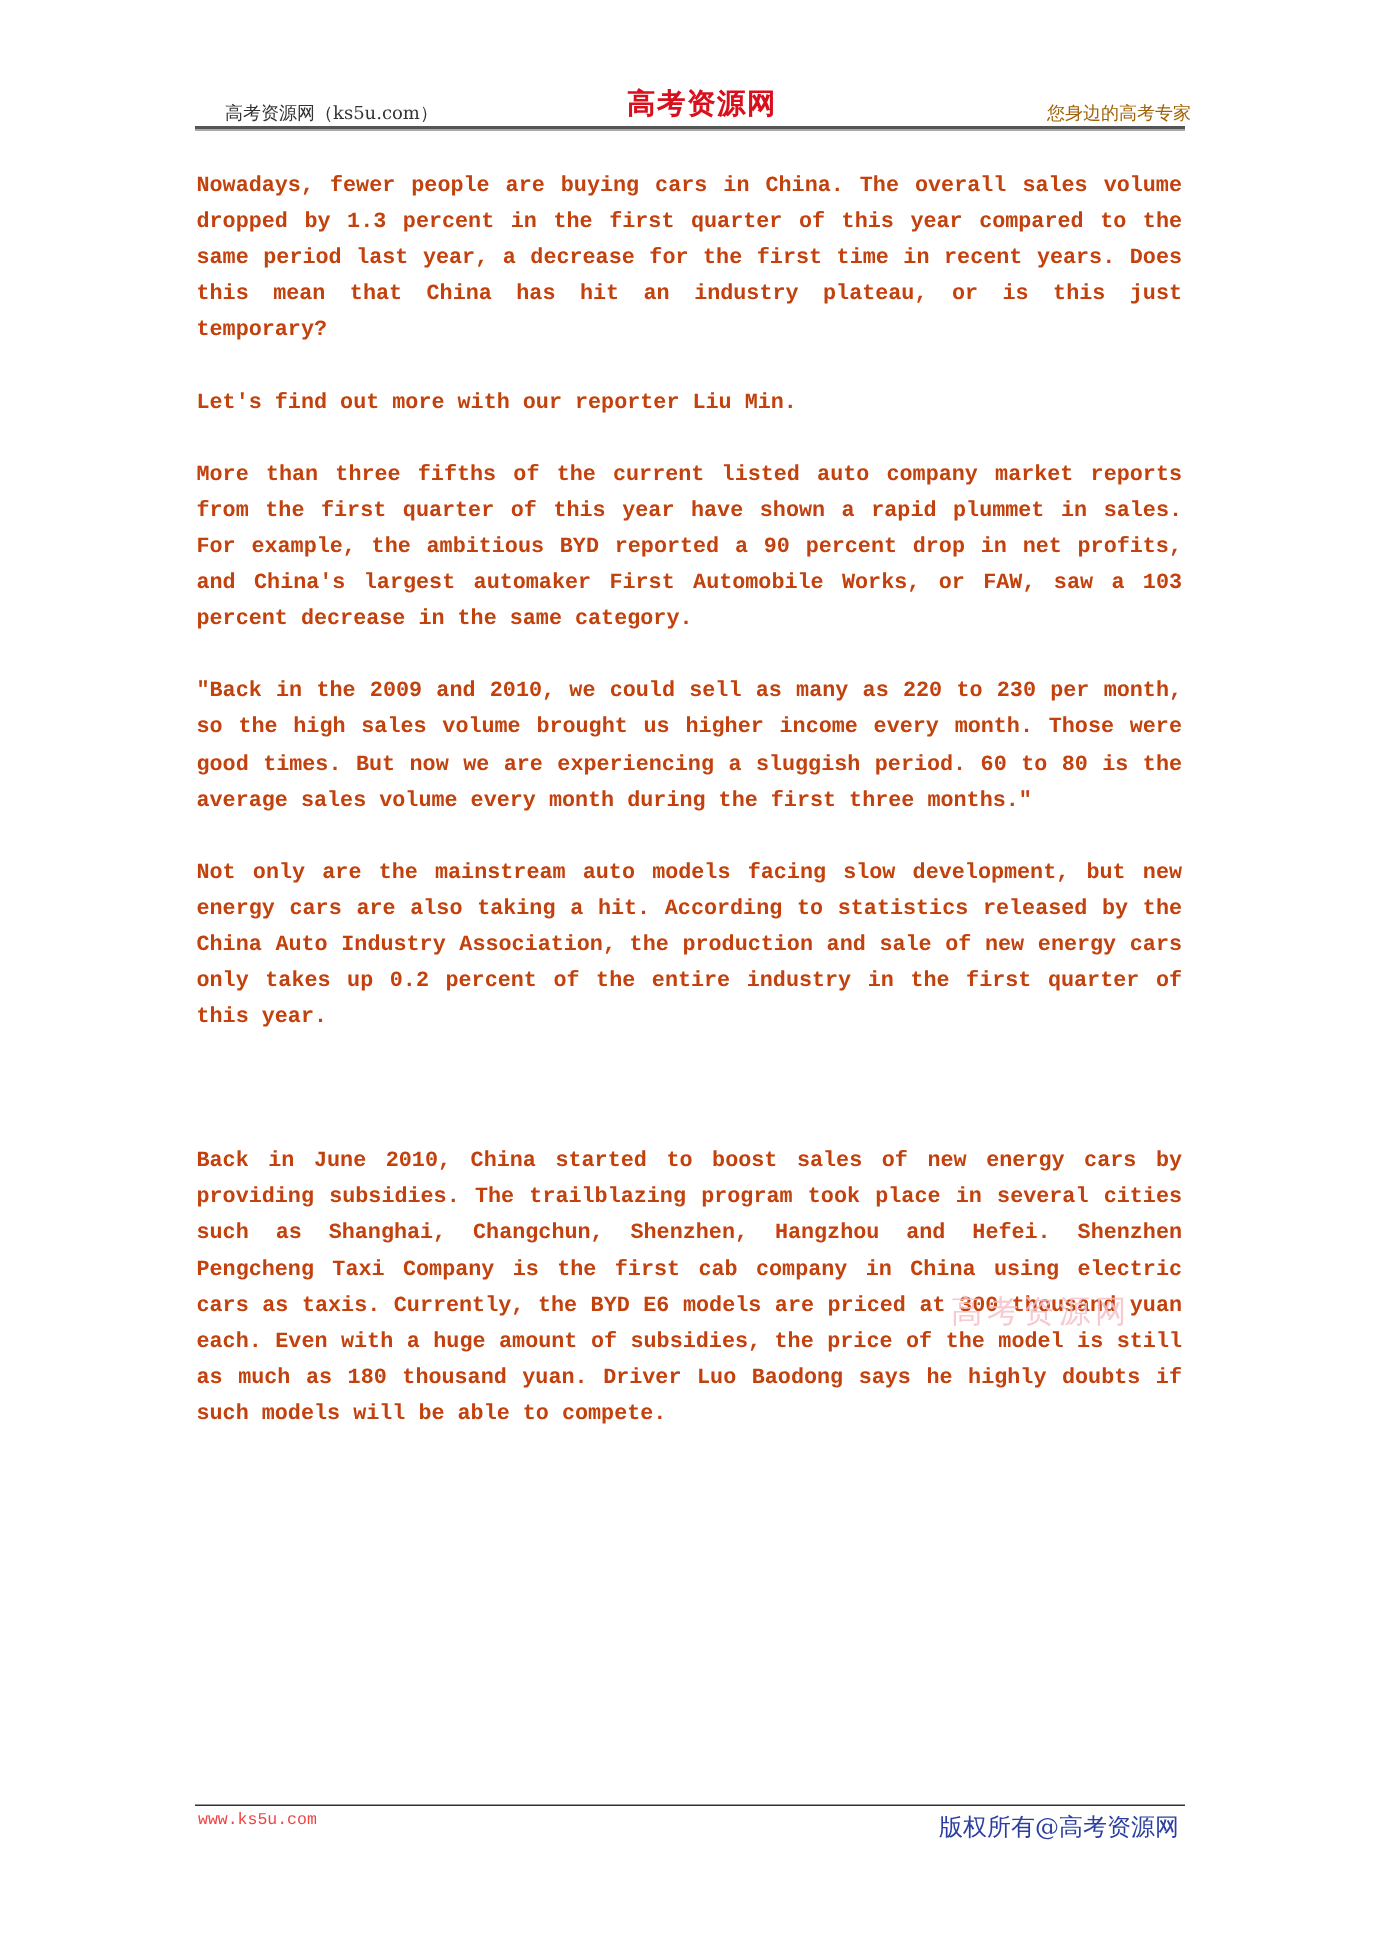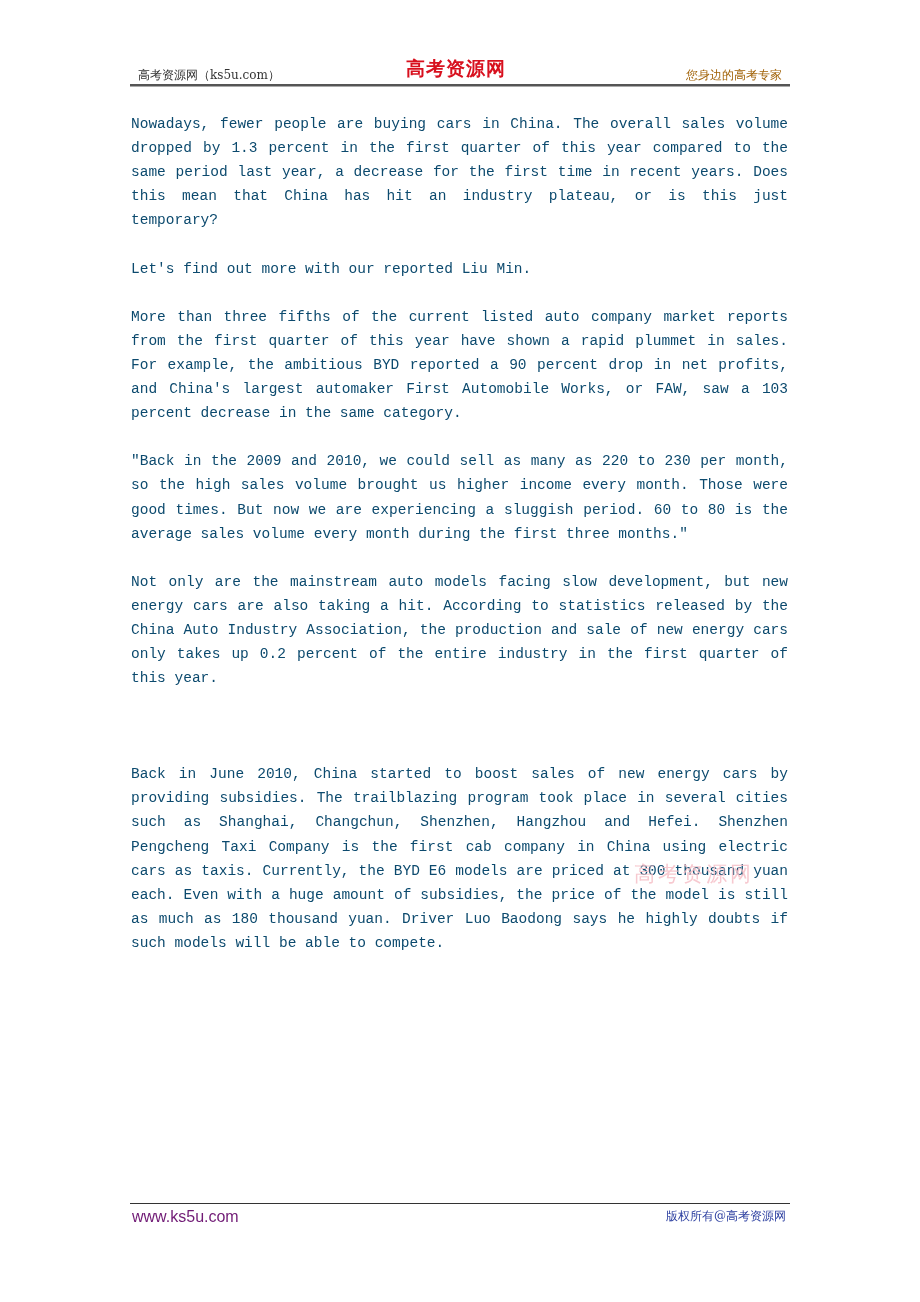--- a/index.html
+++ b/index.html
@@ -1,18 +1,18 @@
 <!DOCTYPE html>
 <html><head>
 <meta charset="utf-8">
 <style>
   html, body { margin: 0; padding: 0; background: #ffffff; }
   body { width: 920px; height: 1302px; position: relative; overflow: hidden; }
   .header {
-    position: absolute; left: 130px; top: 56px; width: 660px; height: 30px;
+    position: absolute; left: 142px; top: 56px; width: 660px; height: 30px;
   }
   .header-left {
     position: absolute; left: 8px; top: 11px;
     font-family: "DejaVu Serif", serif; font-size: 12px; color: #333;
   }
   .header-logo {
     position: absolute; left: 276px; top: 0px;
     font-family: "DejaVu Serif", serif; font-size: 19px; font-weight: bold;
     color: #d8101e; letter-spacing: 1px;
   }
@@ -20,54 +20,54 @@
     position: absolute; right: 8px; top: 11px;
     font-family: "DejaVu Serif", serif; font-size: 12px; color: #a16207;
   }
   .header-rule {
     position: absolute; left: 130px; top: 84px; width: 660px; height: 2px;
     background: #555; border-bottom: 1px solid #aaa;
   }
   .content {
     position: absolute; left: 131px; top: 112px; width: 657px;
     font-family: "Liberation Mono", "DejaVu Sans Mono", monospace;
-    font-size: 14.5px; line-height: 24.1px; color: #0c4a6e;
+    font-size: 14.5px; line-height: 24.1px; color: #c2410c; font-weight: bold;
   }
   .content p { margin: 0 0 24.1px 0; text-align: justify; text-align-last: left; }
   .content p.gap-after { margin-bottom: 72px; }
   .watermark {
     position: absolute; left: 634px; top: 860px;
     font-family: "DejaVu Serif", serif; font-size: 21px; color: #f6c0c8;
     letter-spacing: 3px; opacity: 0.85;
   }
   .footer-rule {
     position: absolute; left: 130px; top: 1203px; width: 660px; height: 1px; background: #333;
   }
   .footer-left {
     position: absolute; left: 132px; top: 1208px;
-    font-family: Liberation Sans, sans-serif; font-size: 16px; color: #701a75;
+    font-family: Liberation Mono, monospace; font-size: 11px; color: #ef4444;
   }
   .footer-right {
     position: absolute; right: 134px; top: 1208px;
-    font-family: "DejaVu Serif", serif; font-size: 12px; color: #2c3fa0;
+    font-family: "DejaVu Serif", serif; font-size: 16px; color: #2c3fa0;
   }
 </style>
 </head>
 <body>
 
 <div class="header">
   <span class="header-left">高考资源网（ks5u.com）</span>
   <span class="header-logo">高考资源网</span>
   <span class="header-right">您身边的高考专家</span>
 </div>
 <div class="header-rule"></div>
 
 <div class="content">
   <p>Nowadays, fewer people are buying cars in China. The overall sales volume dropped by 1.3 percent in the first quarter of this year compared to the same period last year, a decrease for the first time in recent years. Does this mean that China has hit an industry plateau, or is this just temporary?</p>
-  <p>Let's find out more with our reported Liu Min.</p>
+  <p>Let's find out more with our reporter Liu Min.</p>
   <p>More than three fifths of the current listed auto company market reports from the first quarter of this year have shown a rapid plummet in sales. For example, the ambitious BYD reported a 90 percent drop in net profits, and China's largest automaker First Automobile Works, or FAW, saw a 103 percent decrease in the same category.</p>
   <p>"Back in the 2009 and 2010, we could sell as many as 220 to 230 per month, so the high sales volume brought us higher income every month. Those were good times. But now we are experiencing a sluggish period. 60 to 80 is the average sales volume every month during the first three months."</p>
   <p class="gap-after">Not only are the mainstream auto models facing slow development, but new energy cars are also taking a hit. According to statistics released by the China Auto Industry Association, the production and sale of new energy cars only takes up 0.2 percent of the entire industry in the first quarter of this year.</p>
   <p>Back in June 2010, China started to boost sales of new energy cars by providing subsidies. The trailblazing program took place in several cities such as Shanghai, Changchun, Shenzhen, Hangzhou and Hefei. Shenzhen Pengcheng Taxi Company is the first cab company in China using electric cars as taxis. Currently, the BYD E6 models are priced at 300 thousand yuan each. Even with a huge amount of subsidies, the price of the model is still as much as 180 thousand yuan. Driver Luo Baodong says he highly doubts if such models will be able to compete.</p>
 </div>
 
 <div class="watermark">高考资源网</div>
 
 <div class="footer-rule"></div>
 <a class="footer-left">www.ks5u.com</a>

